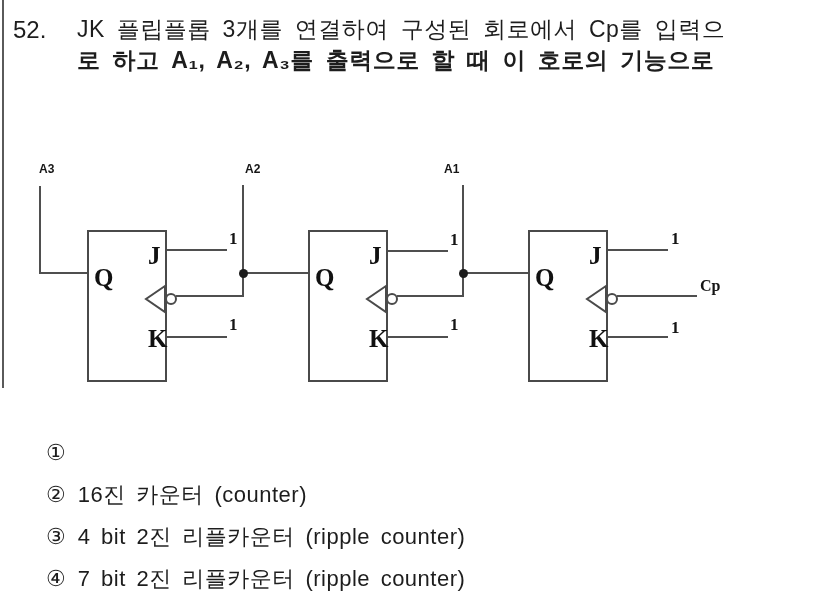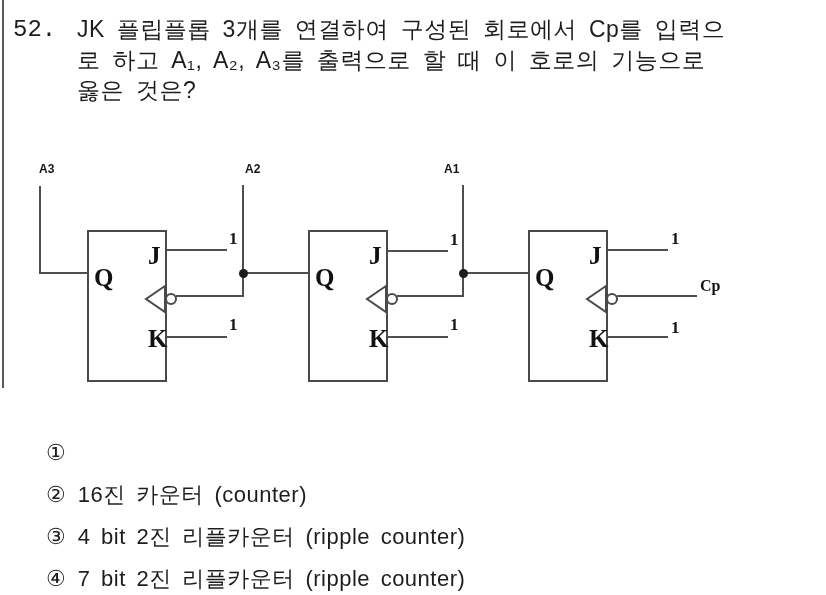--- a/index.html
+++ b/index.html
@@ -10,29 +10,29 @@
     font-family:"Liberation Sans", sans-serif;
     color:#1a1a1a;
     overflow:hidden;
   }
   .left-border{
     position:absolute;left:2px;top:0;width:2px;height:388px;
     background:#5a5a5a;
   }
   .q-num{
     position:absolute;left:13px;top:15px;
-    font-size:24px;line-height:1.25;color:#1d1d1d;font-family:Liberation Mono, monospace;
+    font-size:24px;line-height:1.25;color:#1d1d1d;
   }
   .q-line{
     position:absolute;left:45px;
     font-size:23px;line-height:1.25;color:#1d1d1d;
     word-spacing:5px;letter-spacing:0.5px;white-space:nowrap;margin-left:32px;
   }
   .q1{top:15px;}
-  .q2{top:46px;}
+  .q2{top:46px;font-weight:bold;}
   .q3{top:76px;}
 
   .circuit{position:absolute;left:0;top:0;width:826px;height:430px;}
   .wire{position:absolute;background:#4f4f4f;}
   .wire.h{height:2px;}
   .wire.v{width:2px;}
   .ffbox{
     position:absolute;top:230px;width:80px;height:152px;
     border:2px solid #4a4a4a;background:#ffffff;box-sizing:border-box;
   }
@@ -74,21 +74,20 @@
 </style>
 </head>
 <body>
 
 <div class="page">
   <div class="left-border"></div>
 
   <div class="q-num">52.</div>
   <div class="q-line q1">JK 플립플롭 3개를 연결하여 구성된 회로에서 Cp를 입력으</div>
   <div class="q-line q2">로 하고 A₁, A₂, A₃를 출력으로 할 때 이 호로의 기능으로</div>
-  <div class="q-line q3">옳은 것은?</div>
 
   <div class="circuit">
 
     <div class="wire v" style="left:39px;top:186px;height:88px"></div>
     <div class="wire h" style="left:39px;top:272px;width:50px"></div>
     <div class="wire v" style="left:242px;top:185px;height:89px"></div>
     <div class="wire v" style="left:462px;top:185px;height:89px"></div>
 
     <div class="wire h" style="left:243px;top:272px;width:66px"></div>
     <div class="wire h" style="left:463px;top:272px;width:66px"></div>

